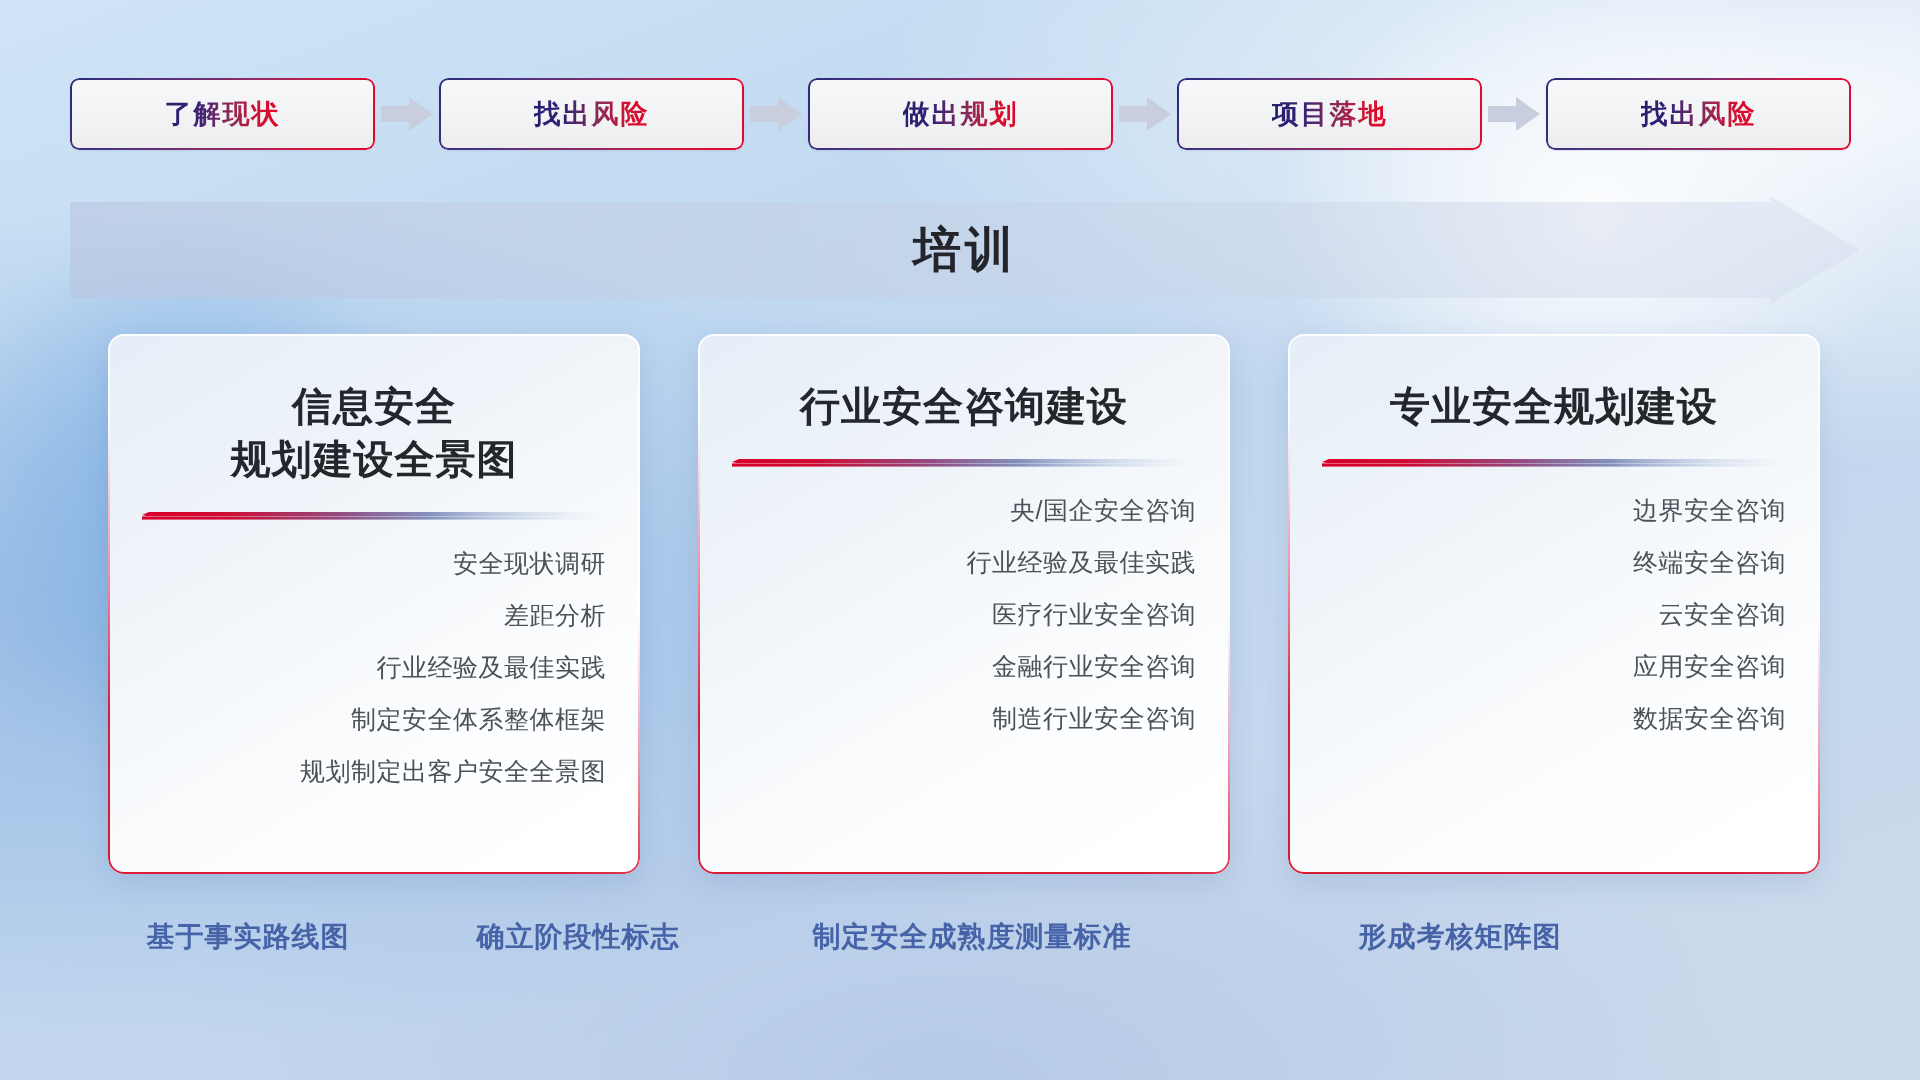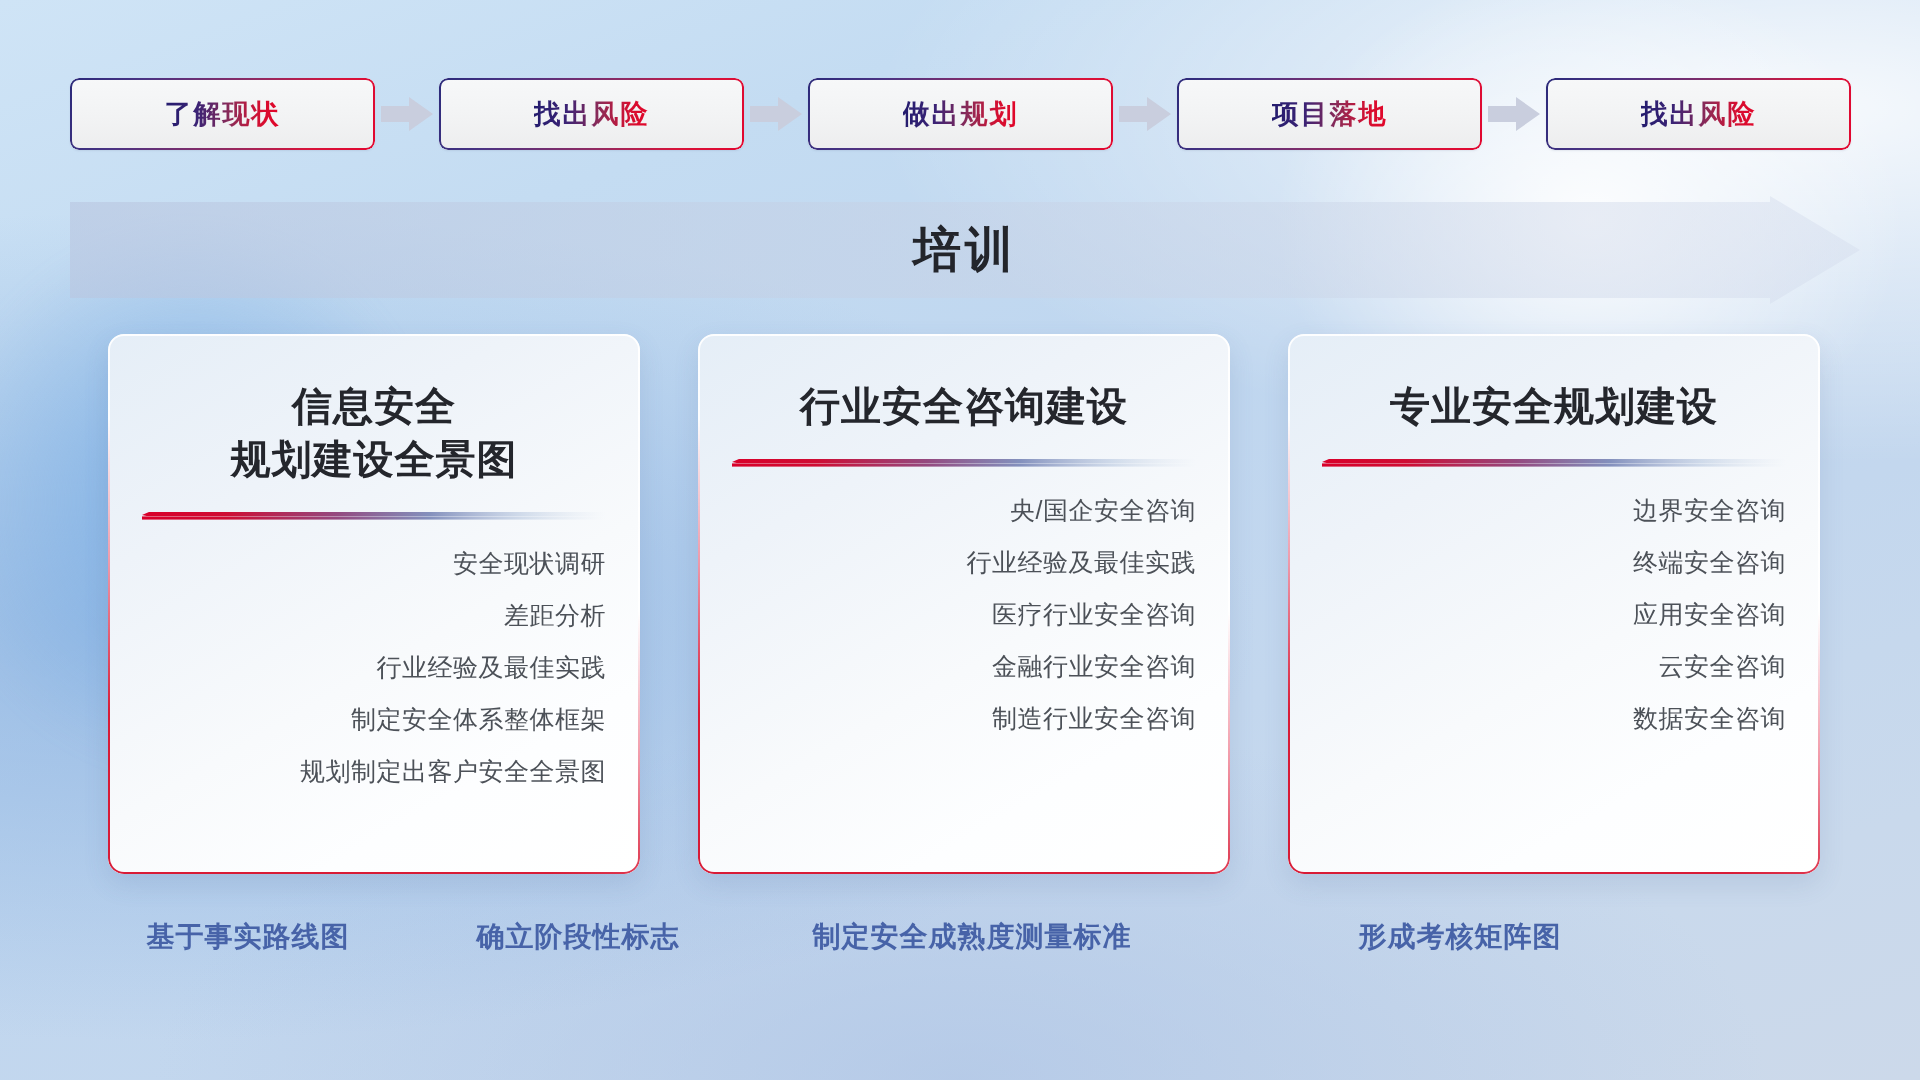--- a/index.html
+++ b/index.html
@@ -357,22 +357,22 @@
               <stop offset="100%" stop-color="#c9d6e6" stop-opacity="0"></stop>
             </linearGradient>
           </defs>
           <path d="M0 3 L6 0 H400 V4 H4 Z" fill="url(#ruleGrad3)"></path>
           <rect x="0" y="4.4" width="400" height="3.2" fill="url(#ruleGrad3)"></rect>
         </svg>
       </div>
       <ul class="card-list">
         <li>边界安全咨询</li>
         <li>终端安全咨询</li>
+        <li>云安全咨询</li>
         <li>应用安全咨询</li>
-        <li>云安全咨询</li>
         <li>数据安全咨询</li>
       </ul>
     </div>
   </div>
 
   <div class="footers">
     <div class="footer-label" id="fl0" style="left: 248px;">基于事实路线图</div>
     <div class="footer-label" id="fl1" style="left: 578px;">确立阶段性标志</div>
     <div class="footer-label" id="fl2" style="left: 972px;">制定安全成熟度测量标准</div>
     <div class="footer-label" id="fl3" style="left: 1460px;">形成考核矩阵图</div>

